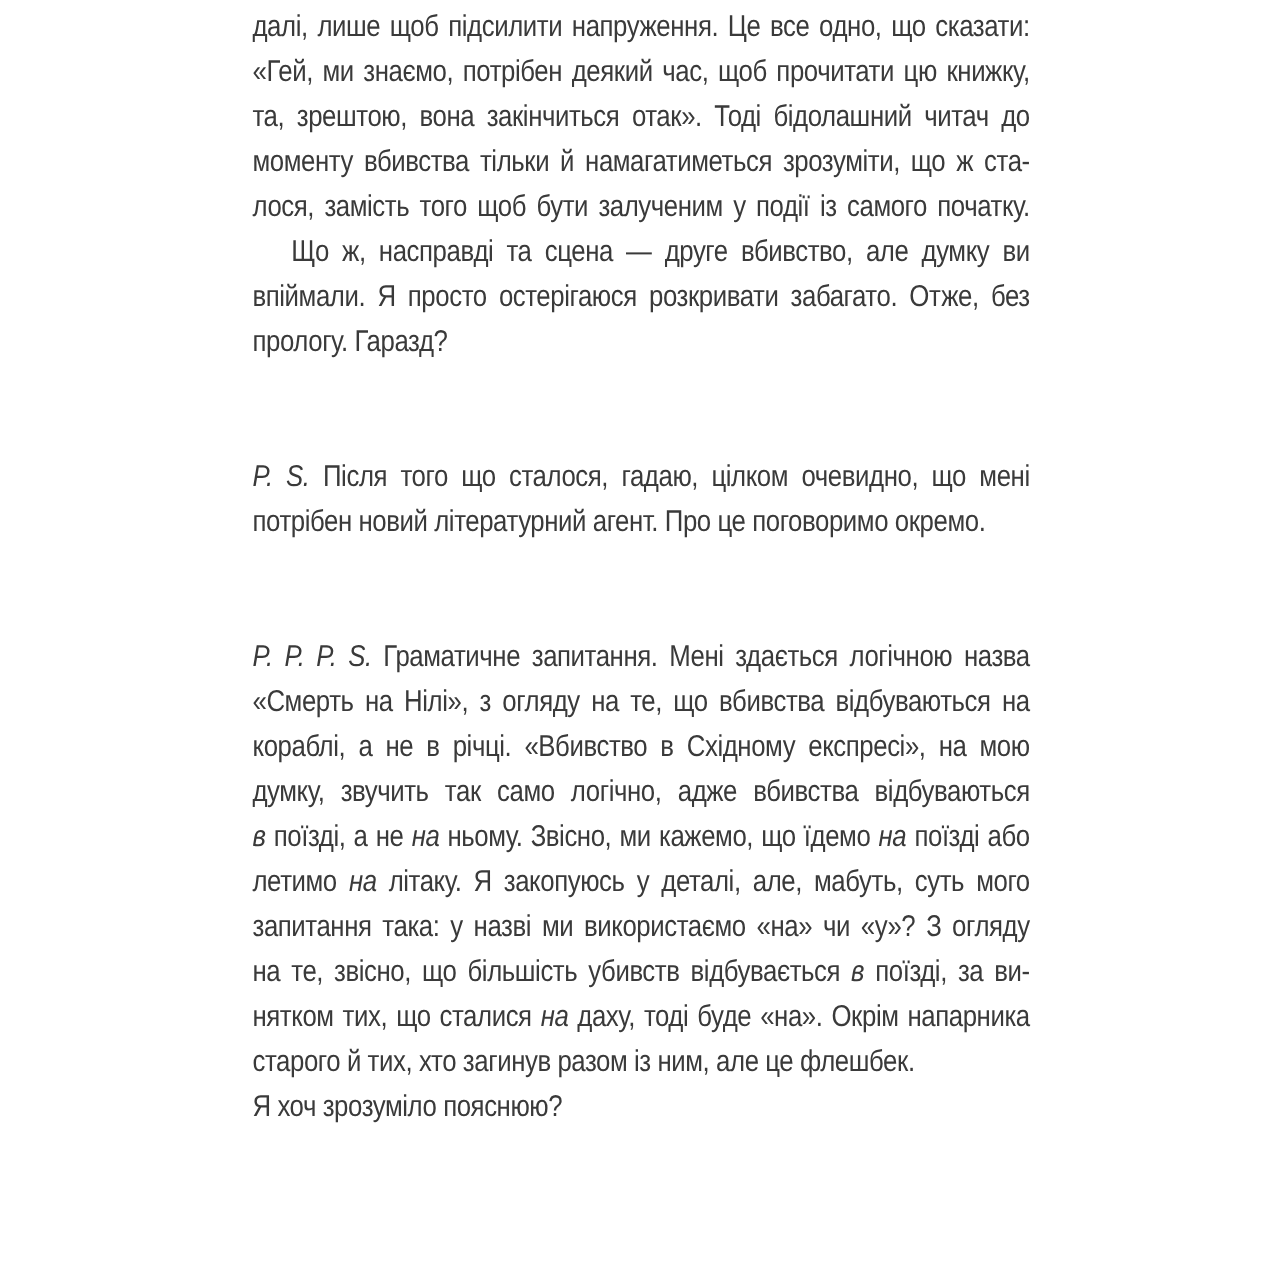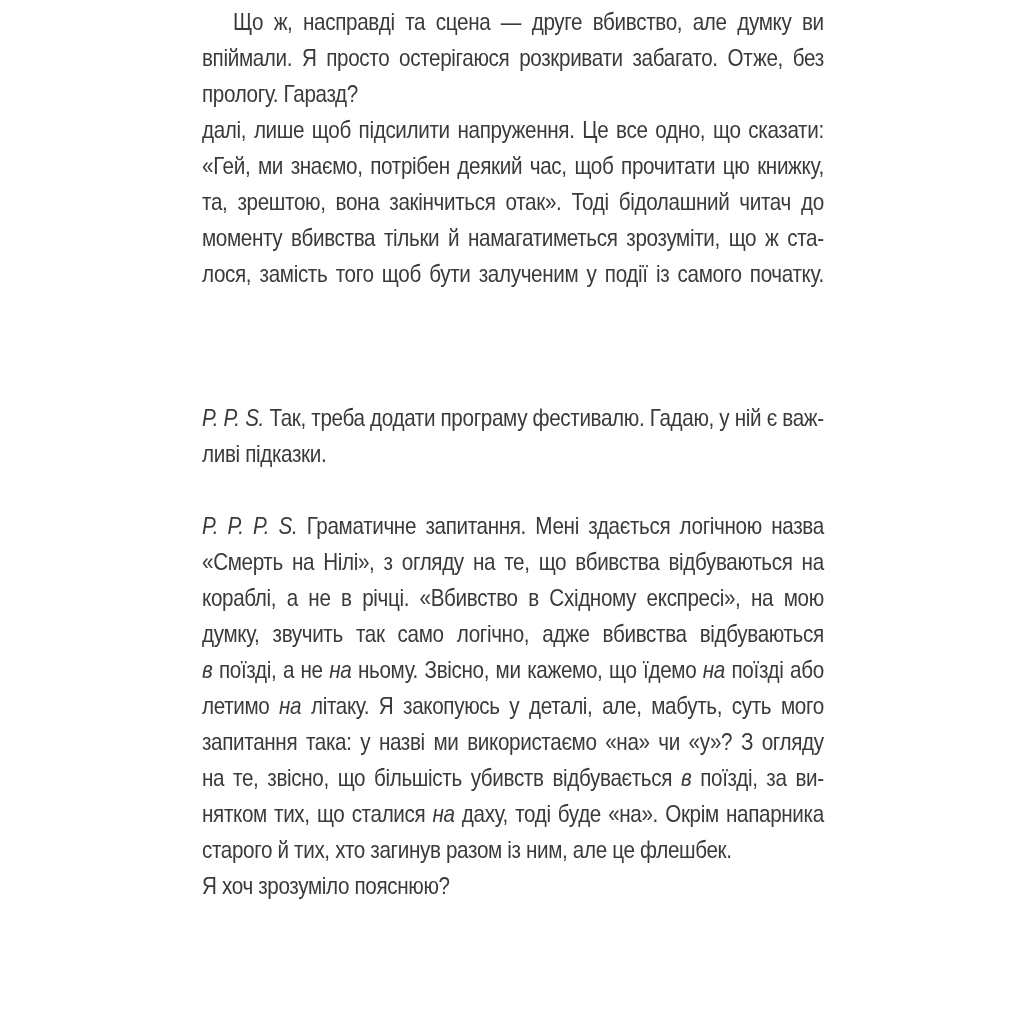--- a/index.html
+++ b/index.html
@@ -30,45 +30,45 @@
   .gap { display: block; height: 36px; }
   .gap-big { display: block; height: 36px; }
   i { font-style: italic; }
 </style>
 </head>
 <body>
 
 <div class="page">
 
   <div>
-    <span class="line indent">Що ж, насправді та сцена — друге вбивство, але думку ви</span>
-    <span class="line">впіймали. Я просто остерігаюся розкривати забагато. Отже, без</span>
-    <span class="line last">прологу. Гаразд?</span>
-  </div>
-
-  <div>
     <span class="line">далі, лише щоб підсилити напруження. Це все одно, що сказати:</span>
     <span class="line">«Гей, ми знаємо, потрібен деякий час, щоб прочитати цю книжку,</span>
     <span class="line">та, зрештою, вона закінчиться отак». Тоді бідолашний читач до</span>
     <span class="line">моменту вбивства тільки й намагатиметься зрозуміти, що ж ста-</span>
     <span class="line">лося, замість того щоб бути залученим у події із самого початку.</span>
   </div>
 
+  <div>
+    <span class="line indent">Що ж, насправді та сцена — друге вбивство, але думку ви</span>
+    <span class="line">впіймали. Я просто остерігаюся розкривати забагато. Отже, без</span>
+    <span class="line last">прологу. Гаразд?</span>
+  </div>
+
   <span class="gap-big"></span>
 
 
   <span class="gap-big"></span>
 
+  <div>
+    <span class="line"><i>P. S.</i><span> Після того що сталося, гадаю, цілком очевидно, що мені</span></span>
+    <span class="line last">потрібен новий літературний агент. Про це поговоримо окремо.</span>
+  </div>
 
   <span class="gap"></span>
 
-  <div>
-    <span class="line"><i>P. P. S.</i><span> Так, треба додати програму фестивалю. Гадаю, у ній є важ-</span></span>
-    <span class="line last">ливі підказки.</span>
-  </div>
 
   <span class="gap"></span>
 
   <div>
     <span class="line"><i>P. P. P. S.</i><span> Граматичне запитання. Мені здається логічною назва</span></span>
     <span class="line">«Смерть на Нілі», з огляду на те, що вбивства відбуваються на</span>
     <span class="line">кораблі, а не в річці. «Вбивство в Східному експресі», на мою</span>
     <span class="line">думку, звучить так само логічно, адже вбивства відбуваються</span>
     <span class="line"><i>в</i><span> поїзді, а не </span><i>на</i><span> ньому. Звісно, ми кажемо, що їдемо </span><i>на</i><span> поїзді або</span></span>
     <span class="line"><span>летимо </span><i>на</i><span> літаку. Я закопуюсь у деталі, але, мабуть, суть мого</span></span>

